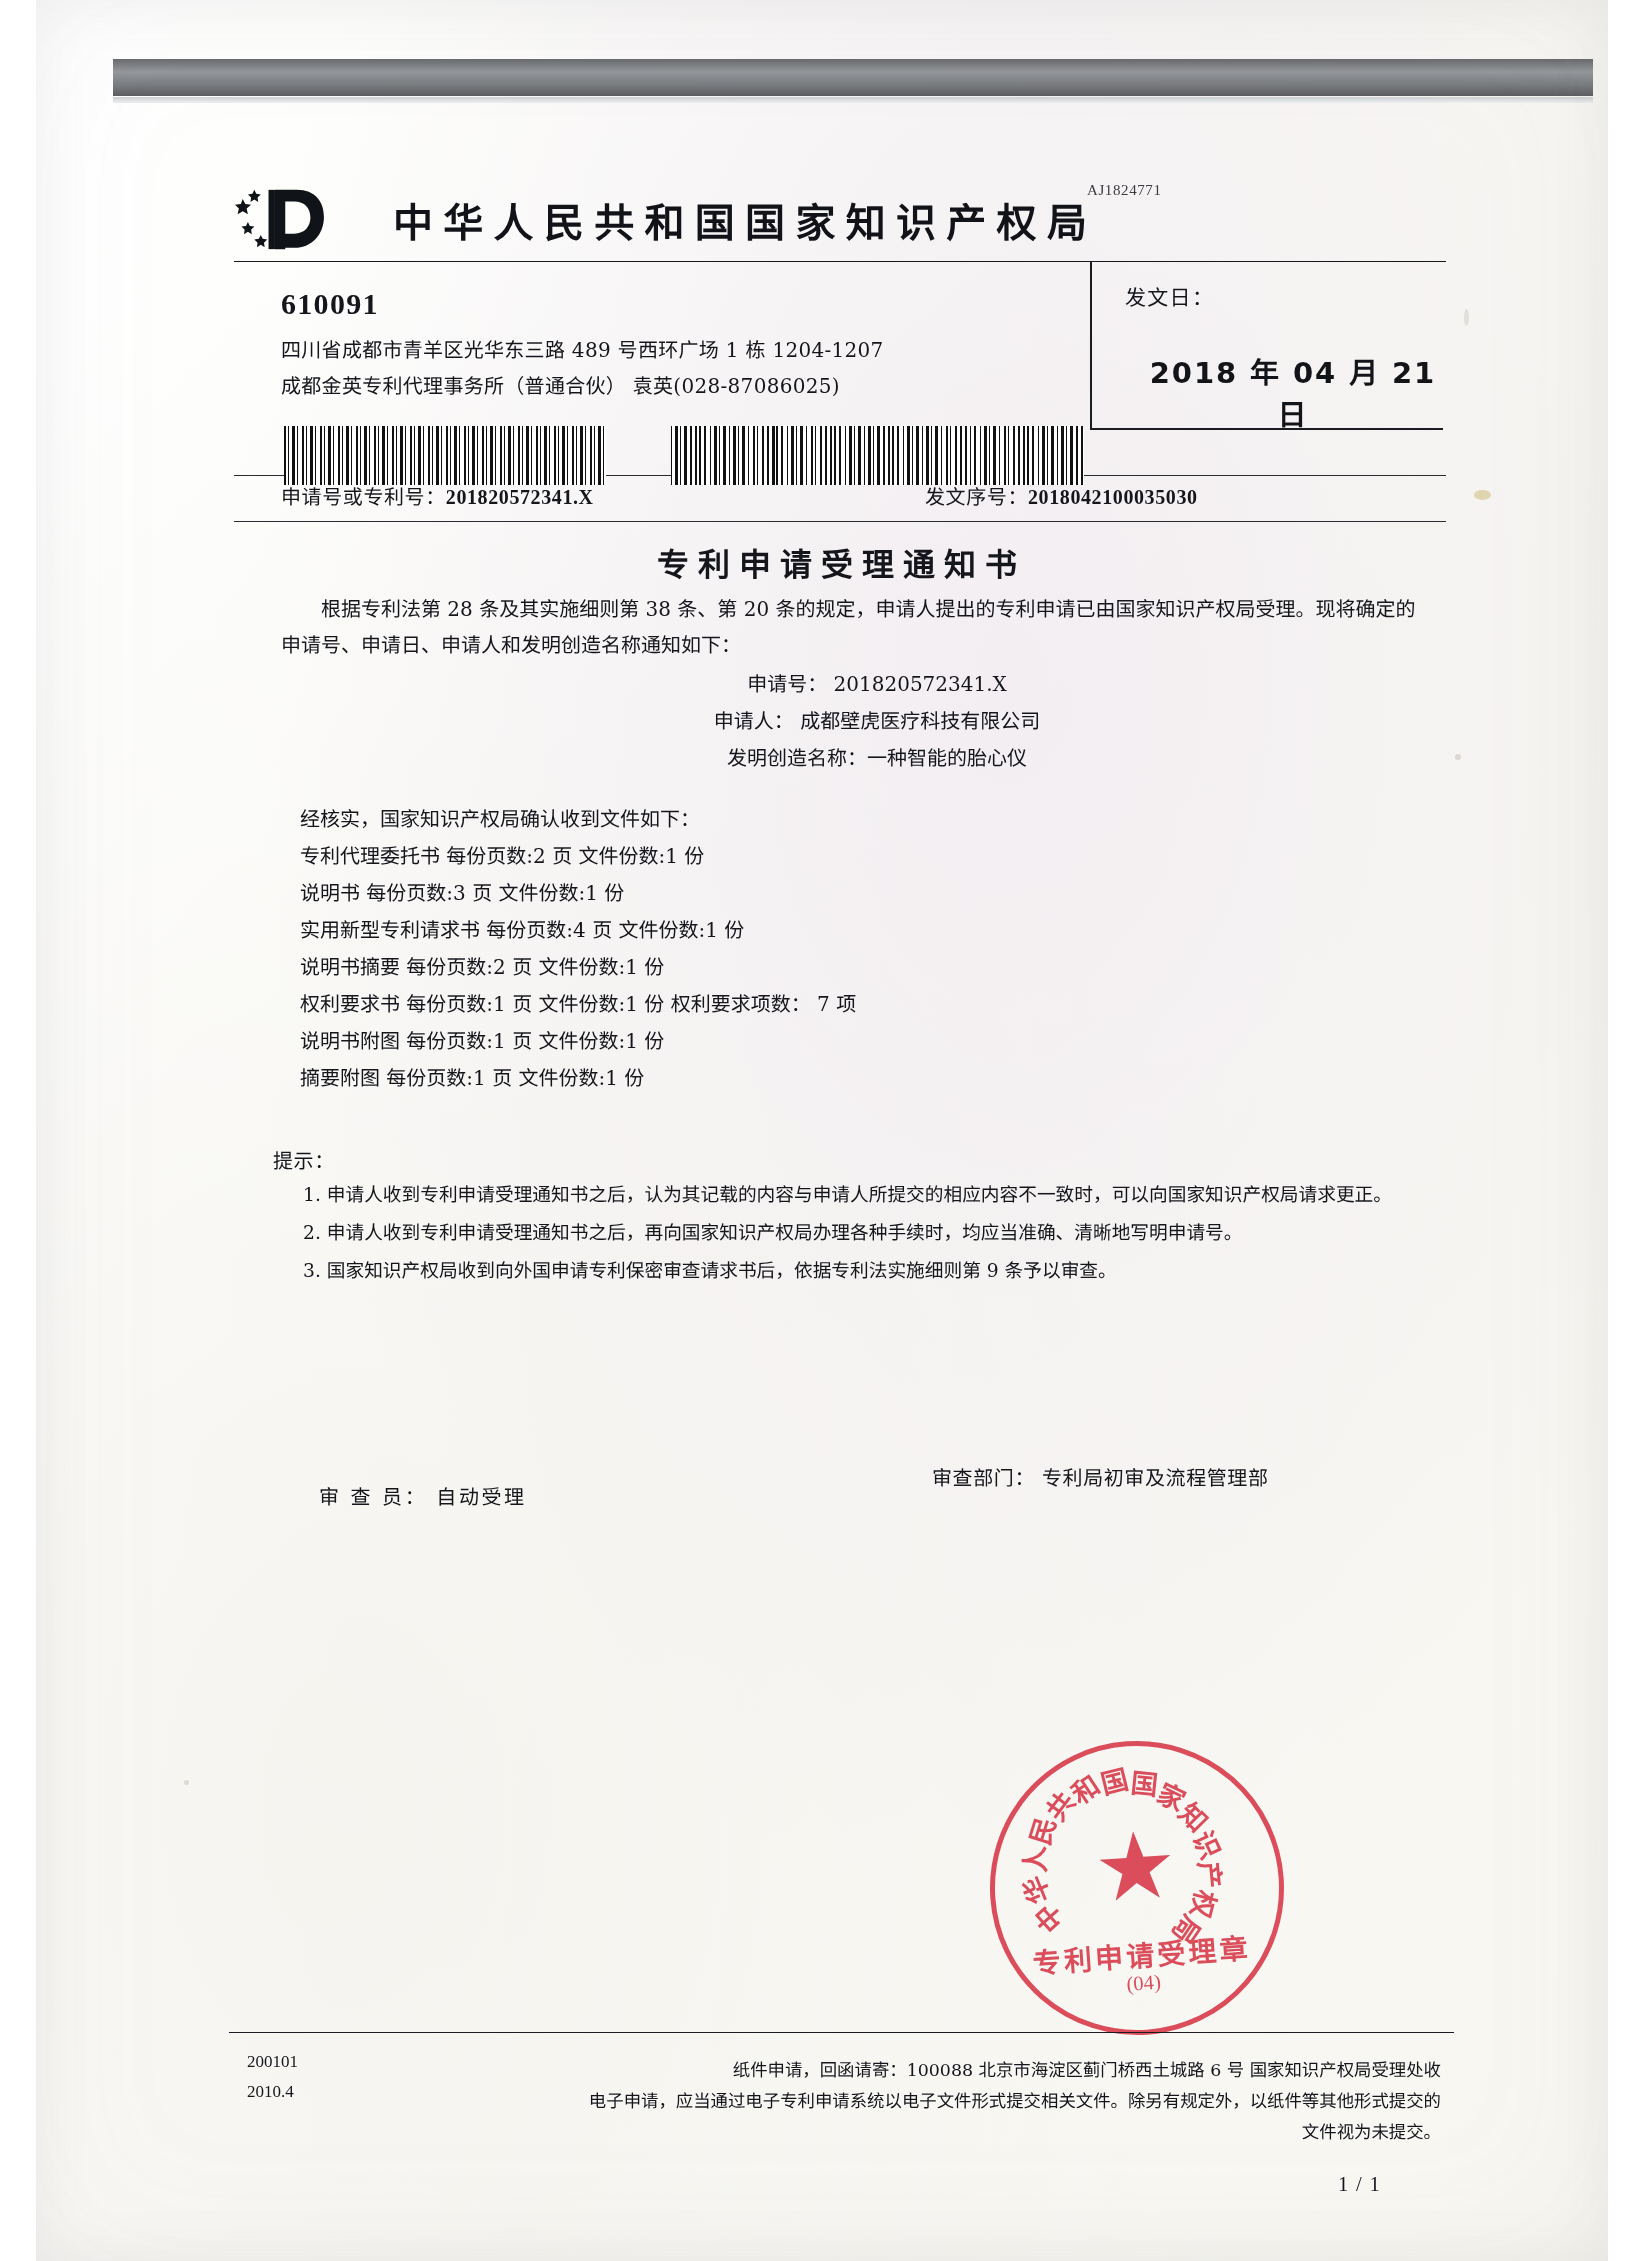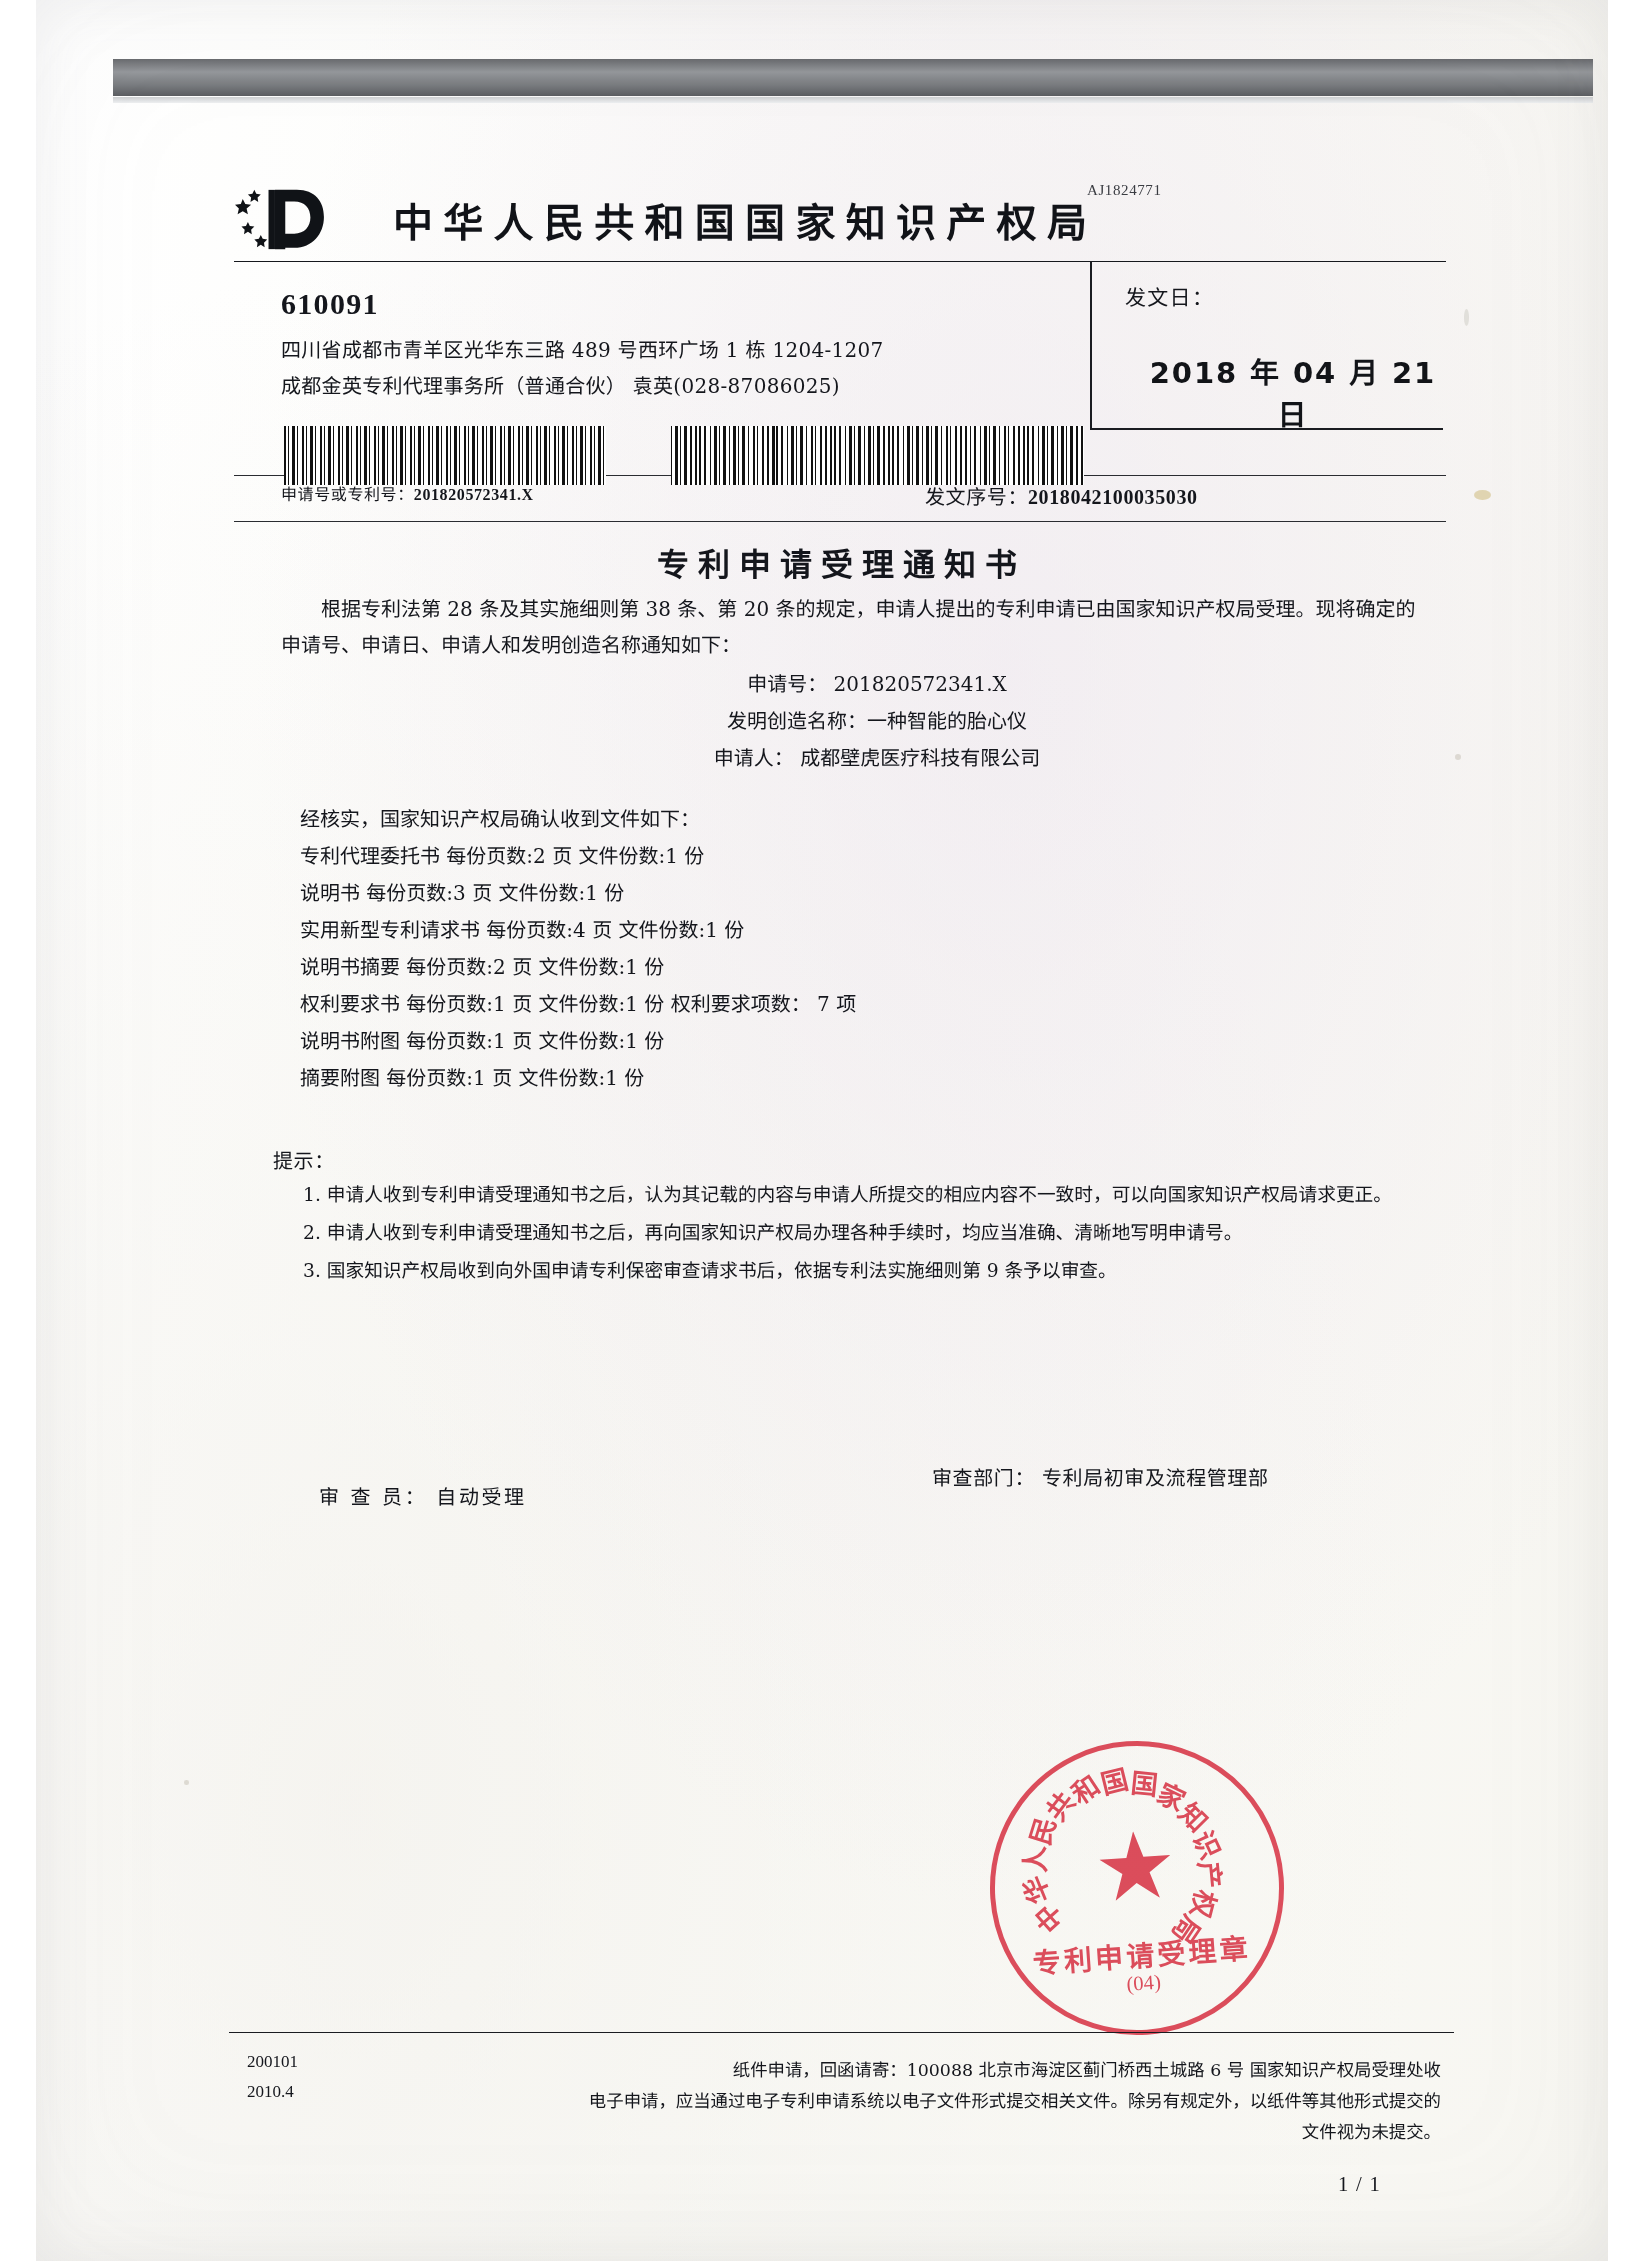--- a/index.html
+++ b/index.html
@@ -135,21 +135,21 @@
   }
   .bc1{left:55px;width:322px;}
   .bc2{left:442px;width:413px;}
 
   .numbers-row{
     position:relative;
     height:45px;
   }
   .num-left{
     position:absolute;left:52px;top:5.2px;
-    font-size:16px;letter-spacing:0.6px;
+    font-size:20px;letter-spacing:0.6px;
   }
   .num-left b, .num-right b{font-weight:700;font-family:"Liberation Serif",serif;}
   .num-right{
     position:absolute;left:696px;top:5.2px;
     font-size:20px;letter-spacing:0.6px;
   }
 
   .title-main{
     text-align:center;
     font-size:32px;
@@ -347,22 +347,22 @@
       </div>
     </div>
     <div class="rule thin"></div>
 
     <div class="title-main">专利申请受理通知书</div>
 
     <div class="para">根据专利法第 28 条及其实施细则第 38 条、第 20 条的规定，申请人提出的专利申请已由国家知识产权局受理。现将确定的申请号、申请日、申请人和发明创造名称通知如下：</div>
 
     <div class="field-list">
       <div>申请号： 201820572341.X</div>
+      <div>申请人： 成都壁虎医疗科技有限公司</div>
       <div>发明创造名称：一种智能的胎心仪</div>
-      <div>申请人： 成都壁虎医疗科技有限公司</div>
     </div>
 
     <div class="gap"></div>
 
     <div class="sec-lead">经核实，国家知识产权局确认收到文件如下：</div>
     <div class="doc-list">
       <div>专利代理委托书 每份页数:2 页  文件份数:1 份</div>
       <div>说明书 每份页数:3 页  文件份数:1 份</div>
       <div>实用新型专利请求书 每份页数:4 页  文件份数:1 份</div>
       <div>说明书摘要 每份页数:2 页  文件份数:1 份</div>

